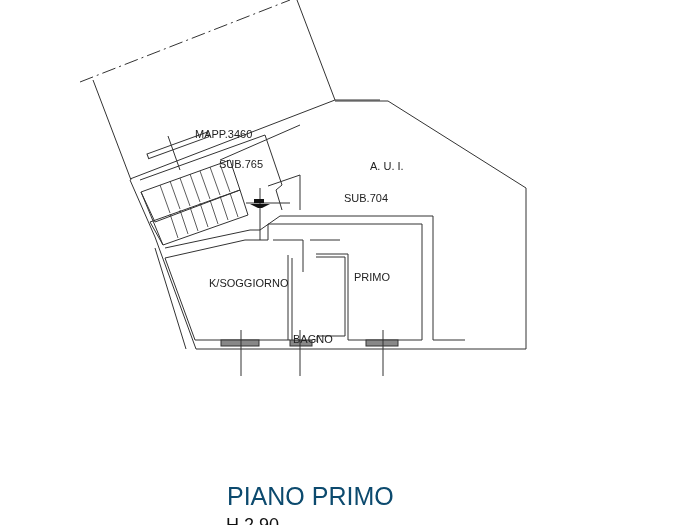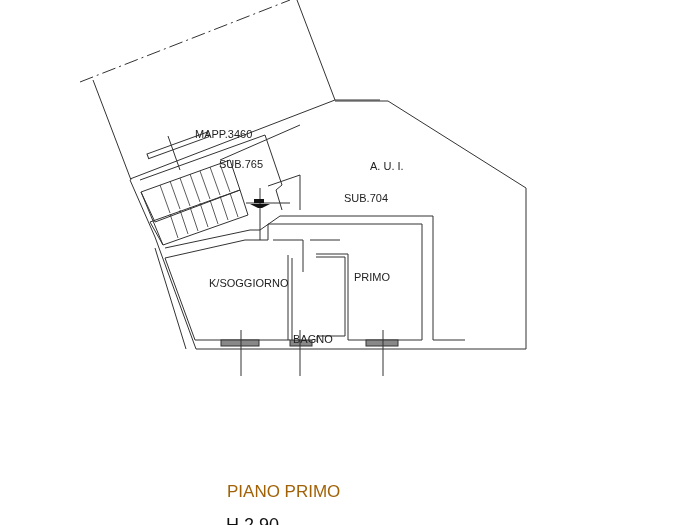--- a/index.html
+++ b/index.html
@@ -1,19 +1,19 @@
 <!DOCTYPE html>
 <html><head>
 <meta charset="utf-8">
 <style>
   html, body { margin:0; padding:0; background:#ffffff; }
   body { width:700px; height:525px; overflow:hidden; position:relative; font-family:"Liberation Sans", sans-serif; }
   #plan { position:absolute; left:0; top:0; width:700px; height:525px; }
   .lbl { position:absolute; color:#222; font-size:11px; white-space:nowrap; letter-spacing:0; }
-  .title { position:absolute; left:227px; top:482px; font-size:17px; color:#a16207; white-space:nowrap; }
+  .title { position:absolute; left:227px; top:482px; font-size:25px; color:#0c4a6e; white-space:nowrap; }
   .subtitle { position:absolute; left:226px; top:514px; font-size:18px; color:#111; white-space:nowrap; height:11px; overflow:hidden; line-height:22px; }
 </style>
 </head>
 <body>
 
 <svg id="plan" viewBox="0 0 700 525" xmlns="http://www.w3.org/2000/svg">
   <g stroke="#333" stroke-width="1" fill="none">
 
     <polyline points="80,82 290,0" stroke-dasharray="14,4,2,4"></polyline>
 

